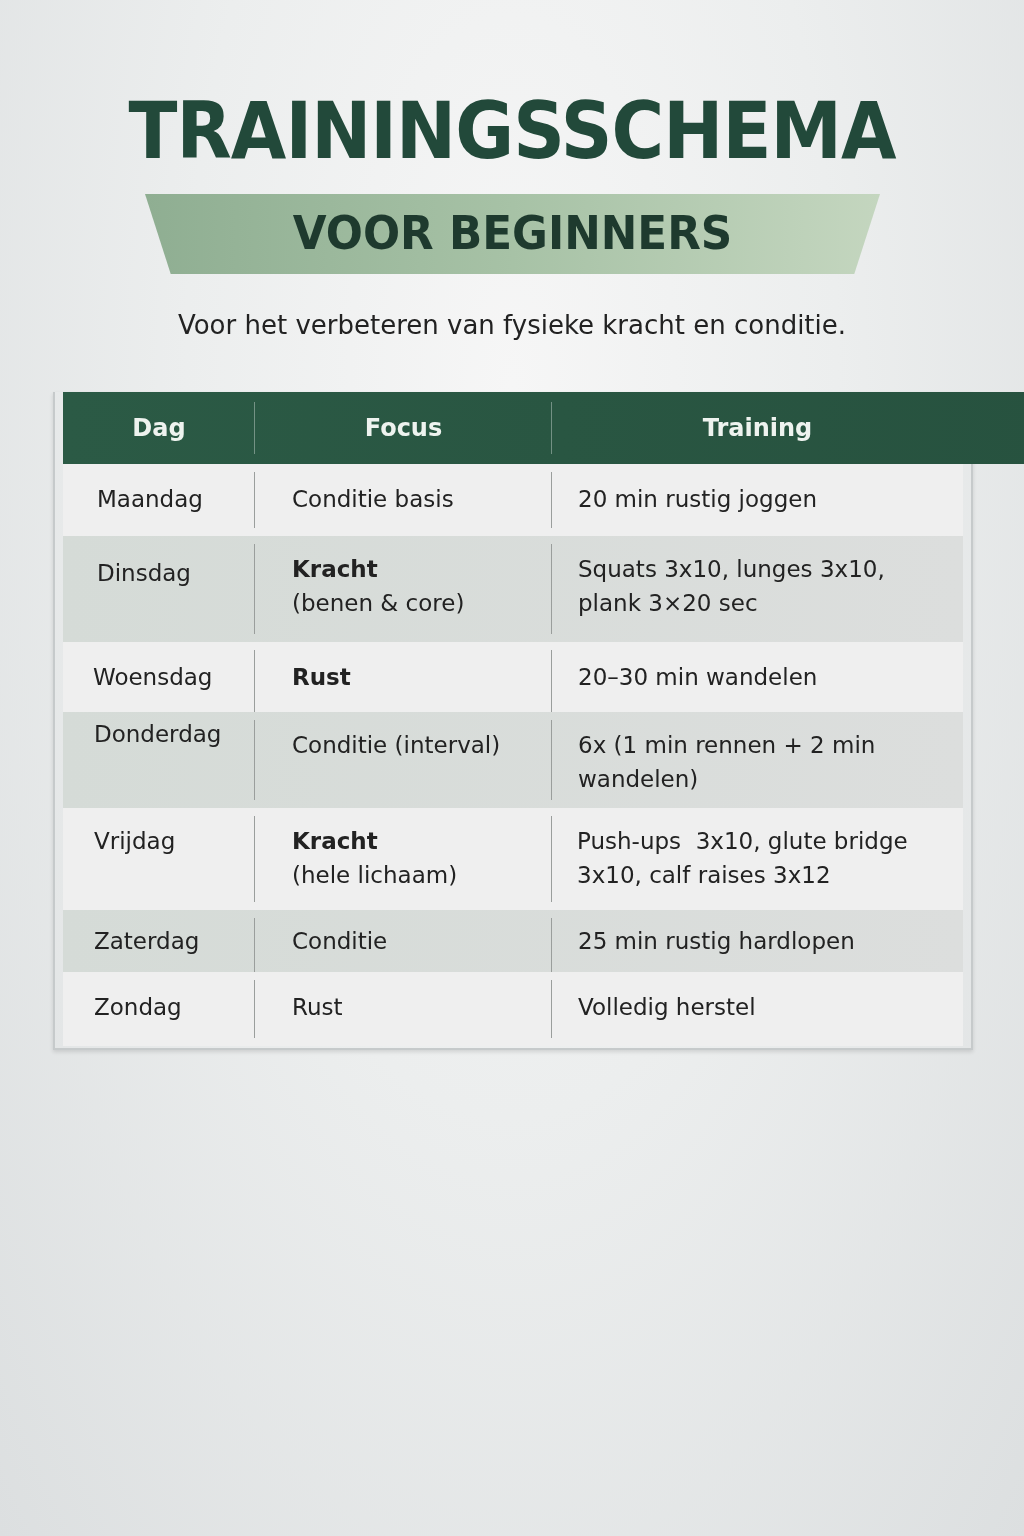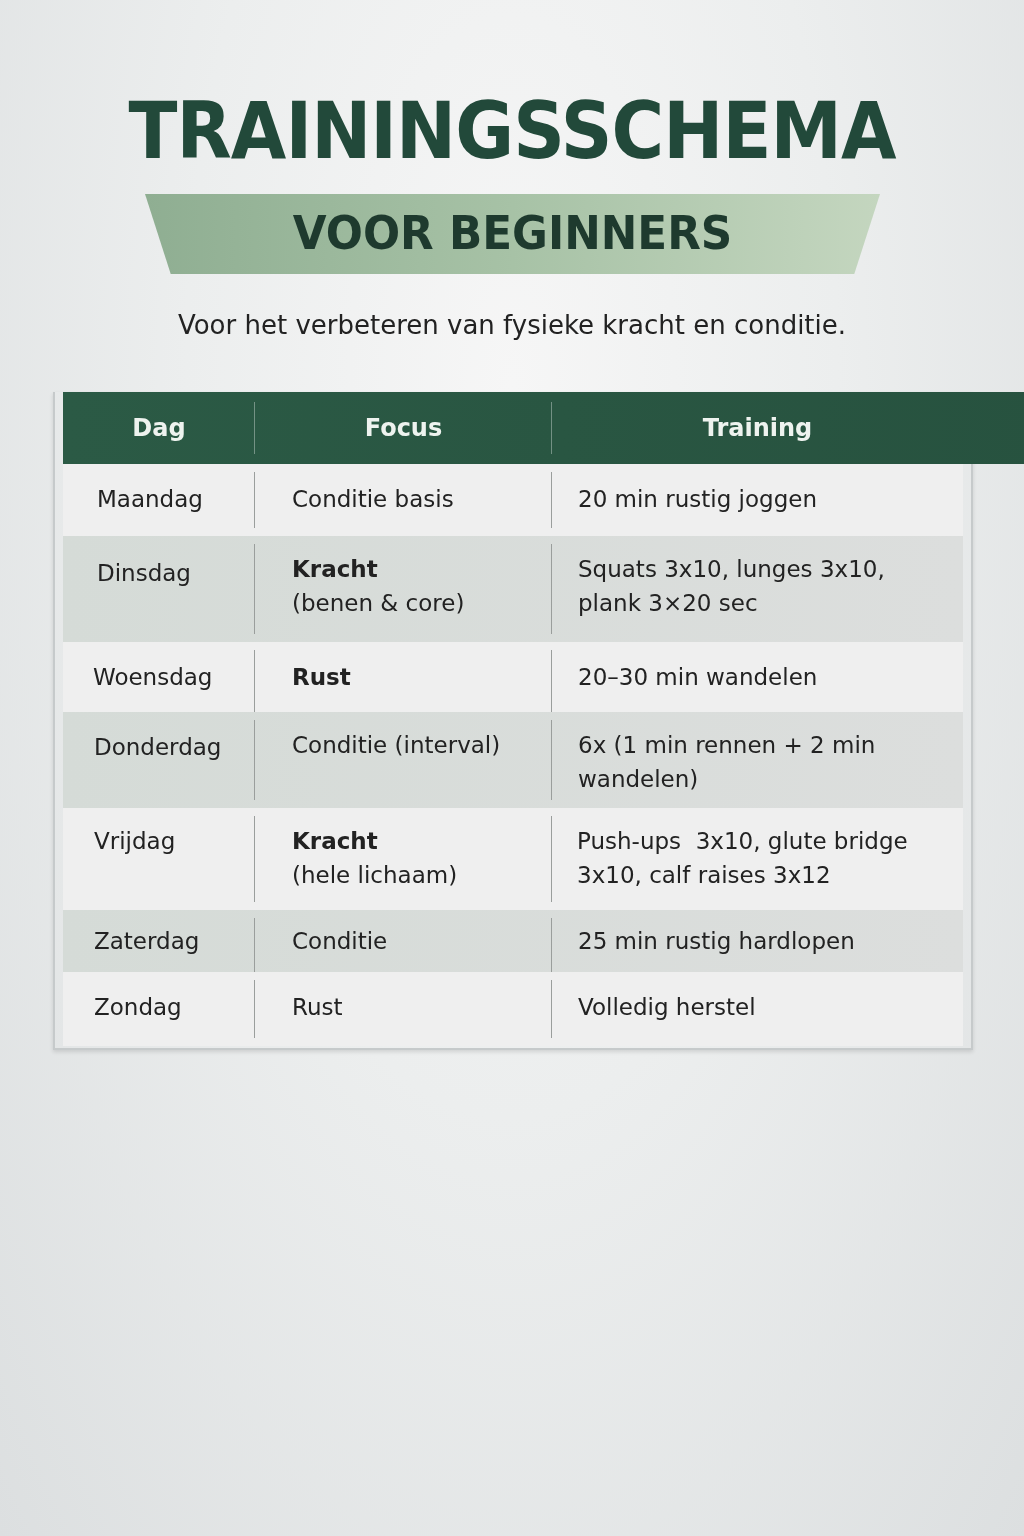--- a/index.html
+++ b/index.html
@@ -105,21 +105,21 @@
     </div>
   </div>
 
   <div class="row light" style="top:250px;height:86px;">
     <div class="td c1 day sep" style="padding-top:18px;padding-left:30px;">Woensdag</div>
     <div class="td c2 focus sep bold" style="padding-top:18px;">Rust</div>
     <div class="td c3 train" style="padding-top:18px;">20–30 min wandelen</div>
   </div>
 
   <div class="row dark" style="top:320px;height:96px;">
-    <div class="td c1 day sep" style="padding-top:18px;padding-left:31px;">Donderdag</div>
+    <div class="td c1 day sep" style="padding-top:5px;padding-left:31px;">Donderdag</div>
     <div class="td c2 focus sep" style="padding-top:16px;">Conditie (interval)</div>
     <div class="td c3 train" style="padding-top:16px;">
       <div>6x (1 min rennen + 2 min</div>
       <div>wandelen)</div>
     </div>
   </div>
 
   <div class="row light" style="top:416px;height:102px;">
     <div class="td c1 day sep" style="padding-top:16px;padding-left:31px;">Vrijdag</div>
     <div class="td c2 focus sep" style="padding-top:16px;">

